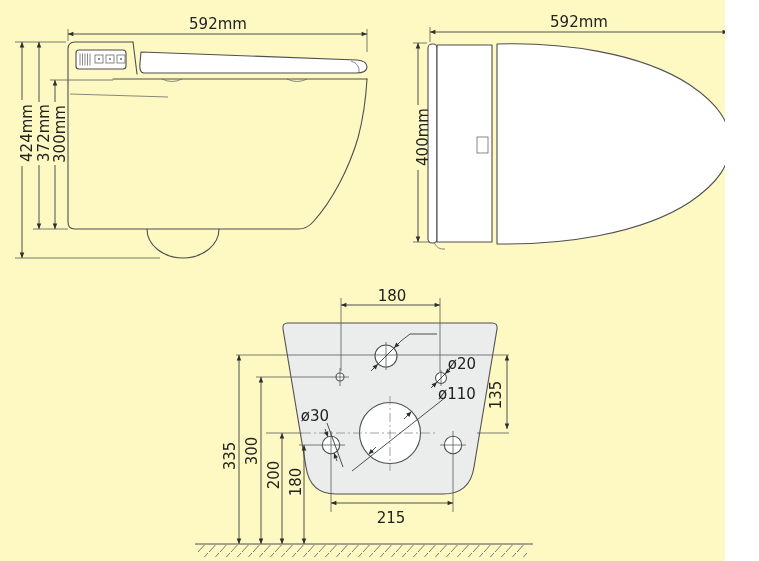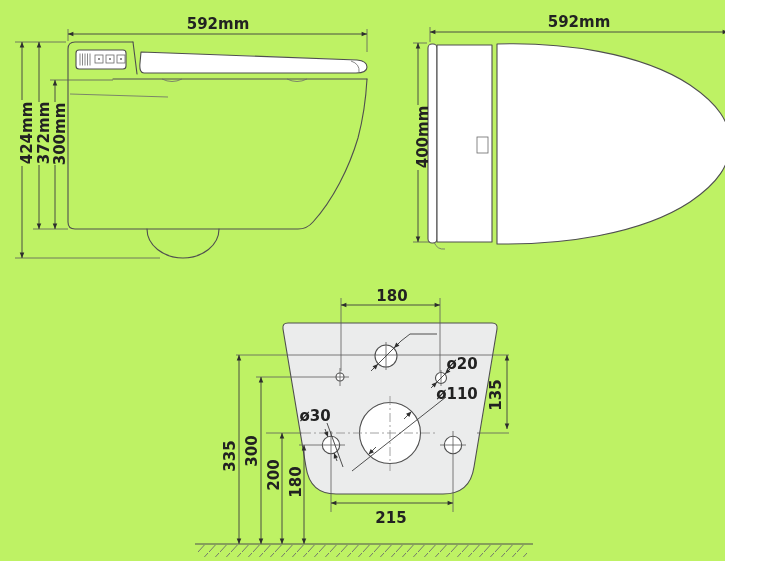--- a/index.html
+++ b/index.html
@@ -1,17 +1,17 @@
 <!DOCTYPE html>
 <html><head>
 <meta charset="utf-8">
 <style>
   html,body{margin:0;padding:0;background:#ffffff;}
-  #stage{position:relative;width:725px;height:561px;background:#bef264;overflow:hidden;
-         font-family:"DejaVu Sans","Liberation Sans",sans-serif;font-weight:bold;}
+  #stage{position:relative;width:725px;height:561px;background:#fef9c3;overflow:hidden;
+         font-family:"DejaVu Sans","Liberation Sans",sans-serif;}
   svg{position:absolute;left:0;top:0;}
   text{font-family:"DejaVu Sans","Liberation Sans",sans-serif;font-size:15px;fill:#222222;}
   .obj{fill:none;stroke:#4f4f4f;stroke-width:1.1;stroke-linejoin:round;stroke-linecap:round;}
   .objf{fill:#ffffff;stroke:#4f4f4f;stroke-width:1.1;stroke-linejoin:round;}
   .thin{fill:none;stroke:#6a6a6a;stroke-width:0.8;}
   .dim{fill:none;stroke:#3c3c3c;stroke-width:0.9;}
   .ext{fill:none;stroke:#5a5a5a;stroke-width:0.8;}
   .cl{fill:none;stroke:#8c8c8c;stroke-width:0.8;stroke-dasharray:9 3 2 3;}
   .hole{fill:#ffffff;stroke:#4f4f4f;stroke-width:1.1;}
   .plate{fill:#ebecec;stroke:#4f4f4f;stroke-width:1.1;}

